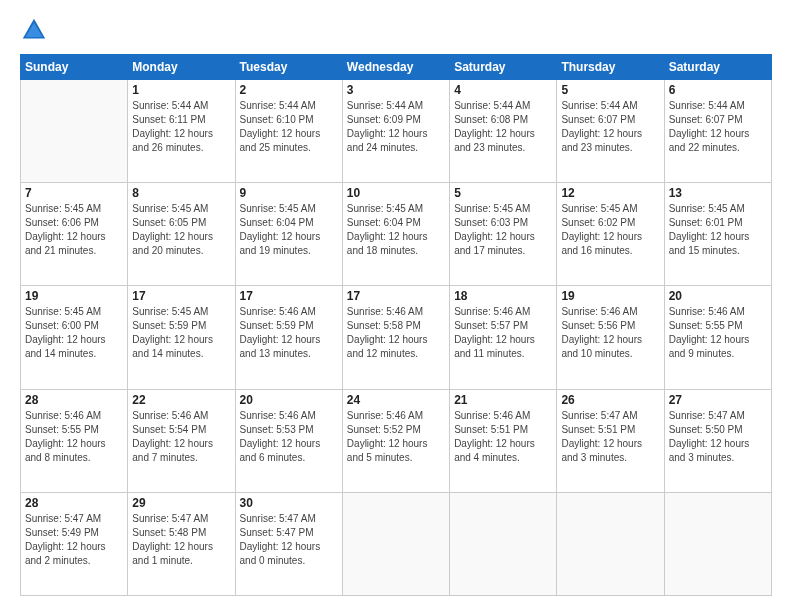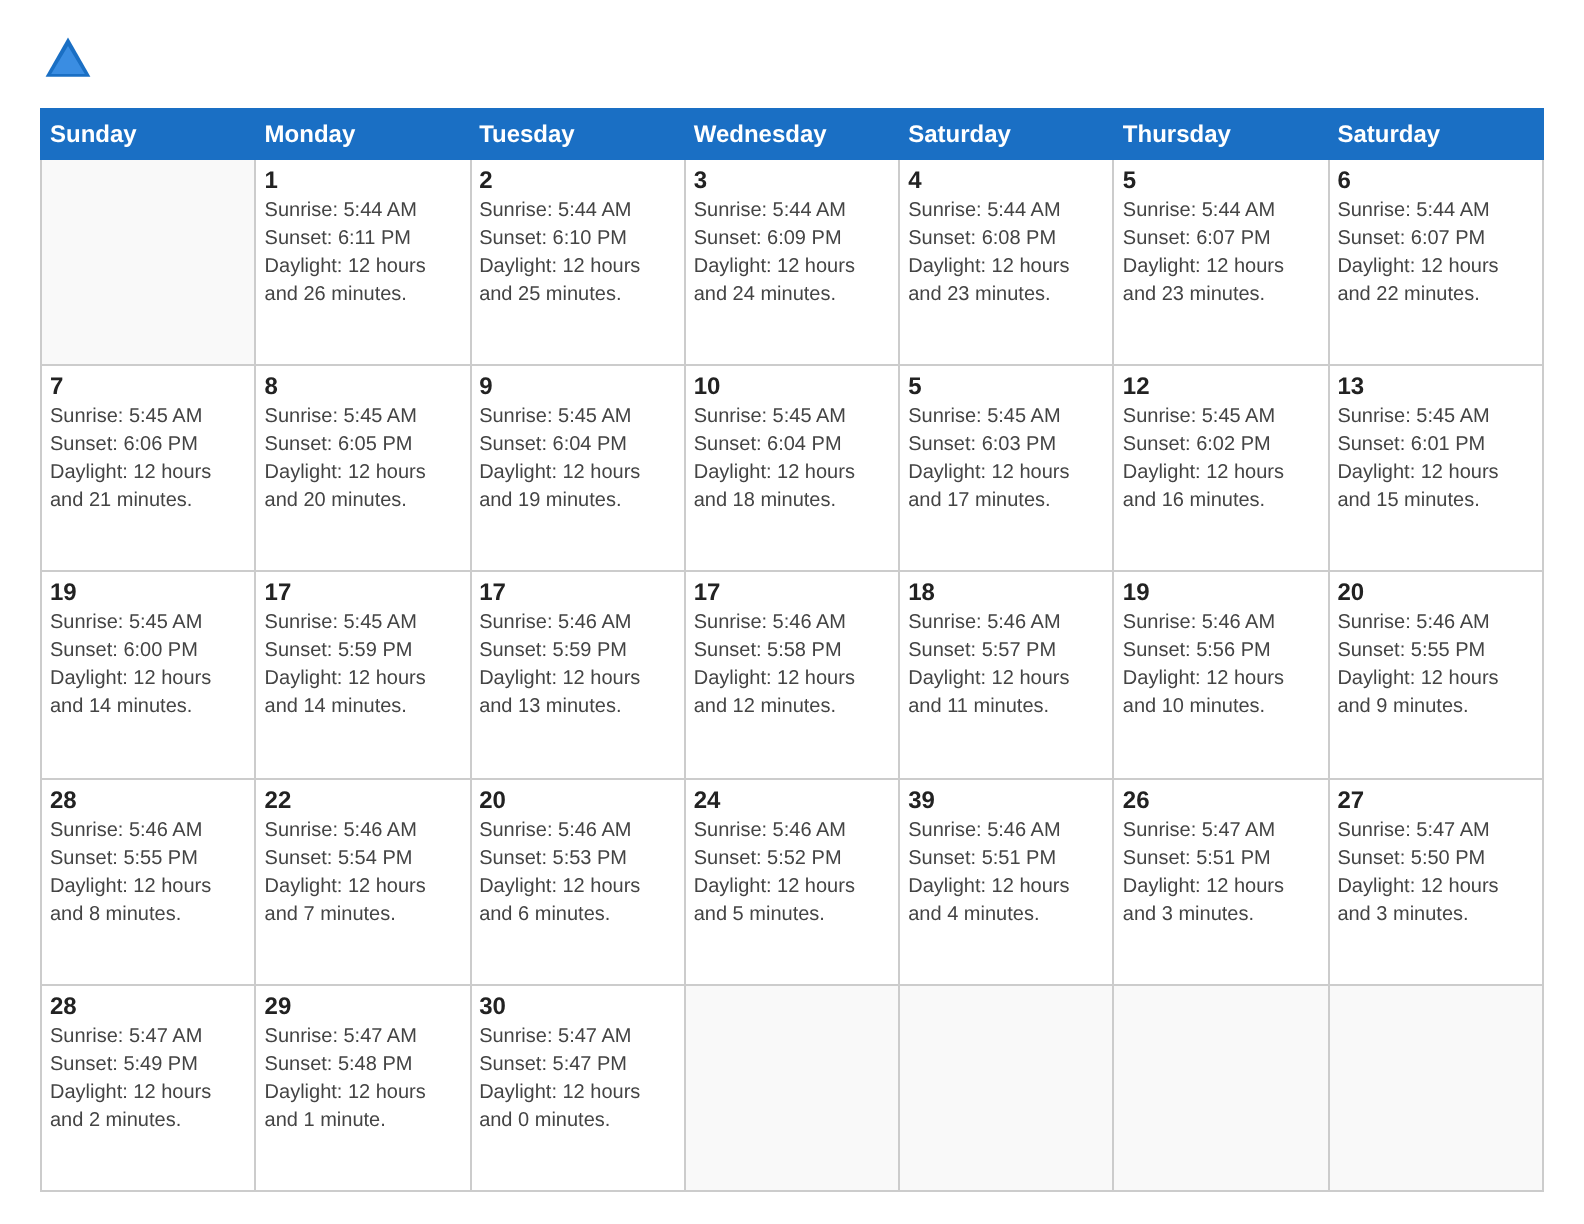--- a/index.html
+++ b/index.html
@@ -309,21 +309,21 @@
 and 6 minutes.</div>
           </td>
           <td>
             <span class="day-number">24</span>
             <div class="day-info" style="white-space: pre-line;">Sunrise: 5:46 AM
 Sunset: 5:52 PM
 Daylight: 12 hours
 and 5 minutes.</div>
           </td>
           <td>
-            <span class="day-number">39</span>
+            <span class="day-number">21</span>
             <div class="day-info" style="white-space: pre-line;">Sunrise: 5:46 AM
 Sunset: 5:51 PM
 Daylight: 12 hours
 and 4 minutes.</div>
           </td>
           <td>
             <span class="day-number">26</span>
             <div class="day-info" style="white-space: pre-line;">Sunrise: 5:47 AM
 Sunset: 5:51 PM
 Daylight: 12 hours

